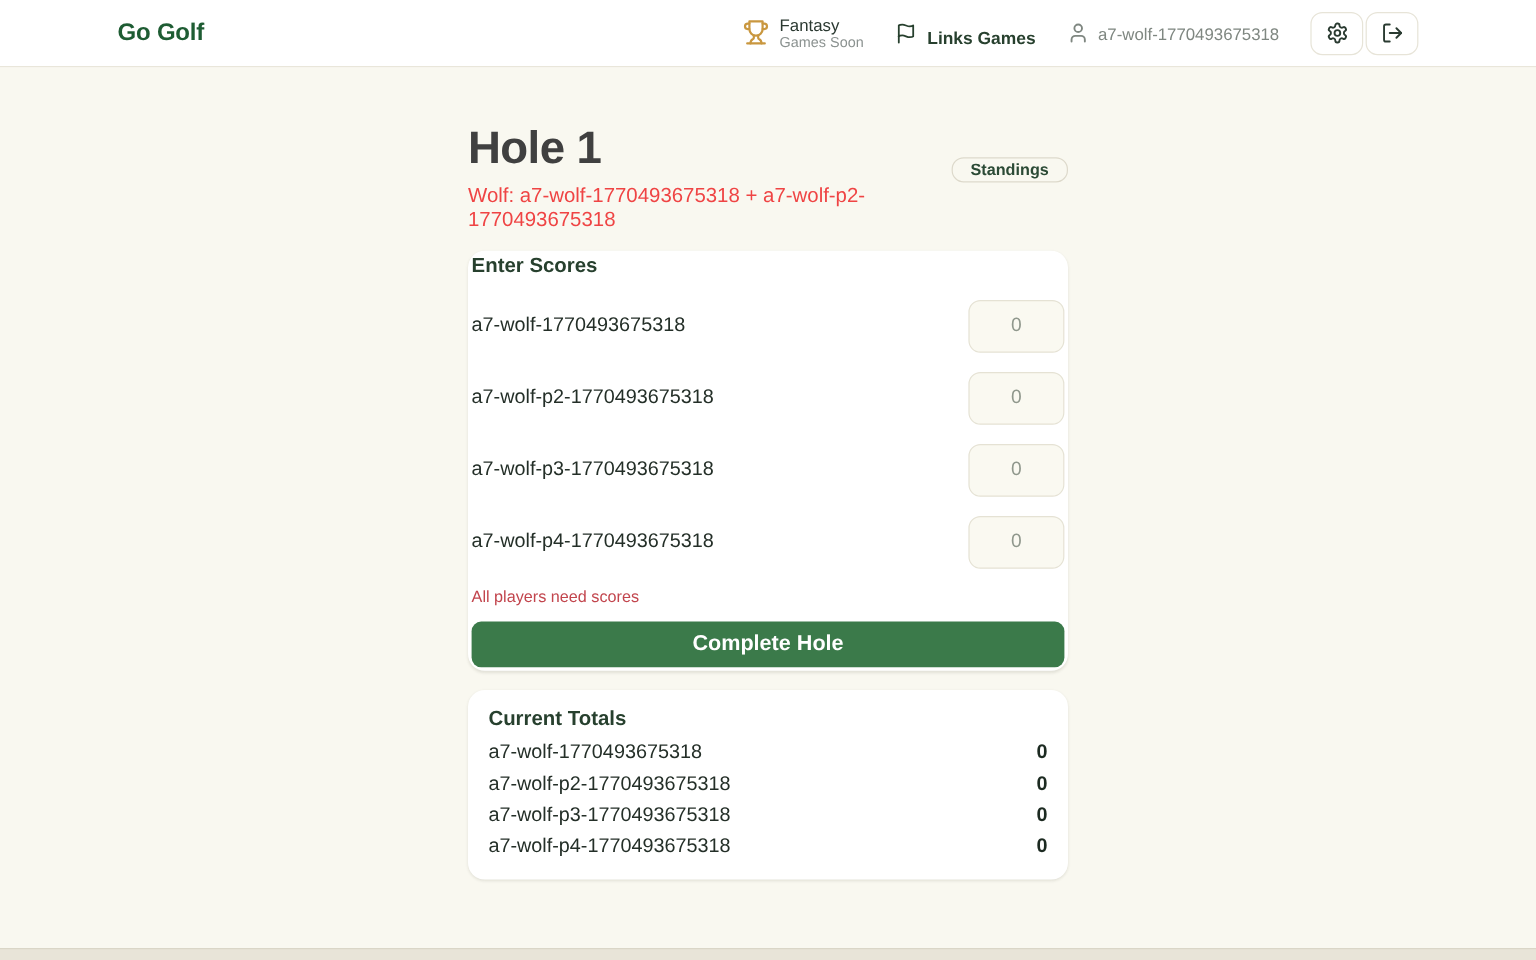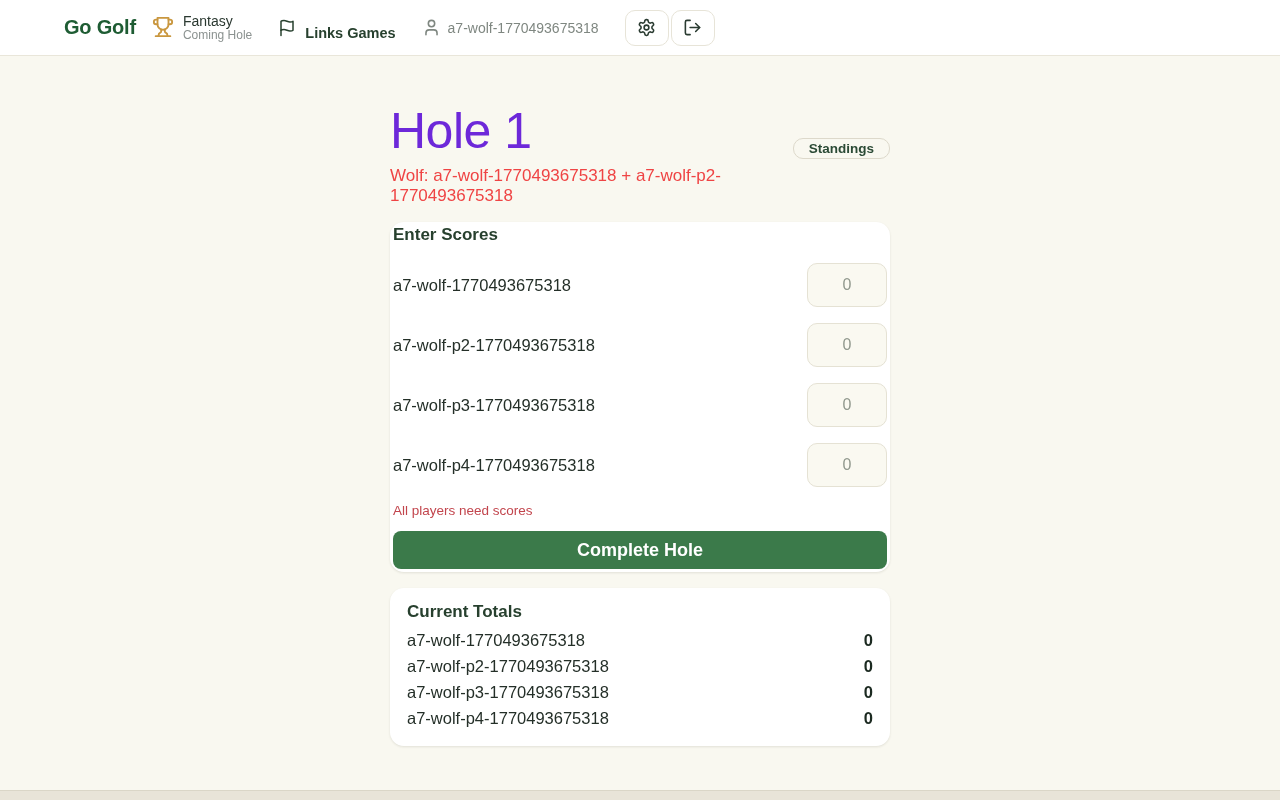--- a/index.html
+++ b/index.html
@@ -14,22 +14,22 @@
   }
 
   
   .app-header {
     height: 56px;
     flex: 0 0 56px;
     background: #ffffff;
     border-bottom: 1px solid #e9e6da;
     display: flex;
     align-items: center;
-    justify-content: flex-start;
-    padding: 0 64px;
+    justify-content: space-between;
+    padding: 0 98px;
     gap: 16px;
   }
   .logo {
     font-size: 20px;
     font-weight: 700;
     color: #1e5c33;
     letter-spacing: -0.2px;
     cursor: pointer;
   }
   .header-right {
@@ -70,23 +70,23 @@
     width: 500px;
     margin: 0 auto;
     padding-top: 48px;
   }
   .page-head {
     display: flex;
     align-items: center;
     justify-content: space-between;
   }
   .page-title {
-    font-size: 50px;
-    font-weight: 400;
-    color: #6d28d9;
+    font-size: 38px;
+    font-weight: 700;
+    color: #404040;
     letter-spacing: -0.5px;
     line-height: 1.1;
   }
   .page-subtitle {
     margin-top: 7px;
     font-size: 17px;
     color: #ef4444;
   }
   .standings-btn {
     font-family: inherit;
@@ -188,21 +188,21 @@
           <path d="M6 9H4.5a2.5 2.5 0 0 1 0-5H6"></path>
           <path d="M18 9h1.5a2.5 2.5 0 0 0 0-5H18"></path>
           <path d="M4 22h16"></path>
           <path d="M10 14.66V17c0 .55-.47.98-.97 1.21C7.85 18.75 7 20.24 7 22"></path>
           <path d="M14 14.66V17c0 .55.47.98.97 1.21C16.15 18.75 17 20.24 17 22"></path>
           <path d="M18 2H6v7a6 6 0 0 0 12 0V2Z"></path>
         </svg>
       </span>
       <div class="fantasy-text">
         <div class="fantasy-label">Fantasy</div>
-        <div class="fantasy-sub">Coming Hole</div>
+        <div class="fantasy-sub">Games Soon</div>
       </div>
     </div>
 
     <div class="nav-item">
       <span>
         <svg width="18" height="18" viewBox="0 0 24 24" fill="none" stroke="#27402e" stroke-width="2" stroke-linecap="round" stroke-linejoin="round">
           <path d="M4 15s1-1 4-1 5 2 8 2 4-1 4-1V3s-1 1-4 1-5-2-8-2-4 1-4 1z"></path>
           <line x1="4" x2="4" y1="22" y2="15"></line>
         </svg>
       </span>

